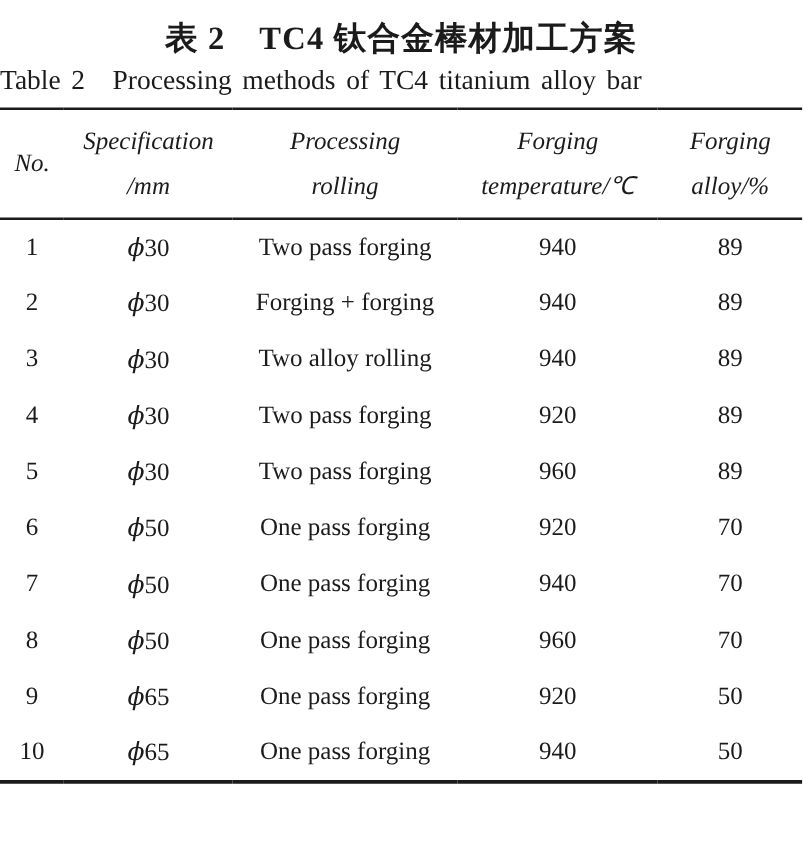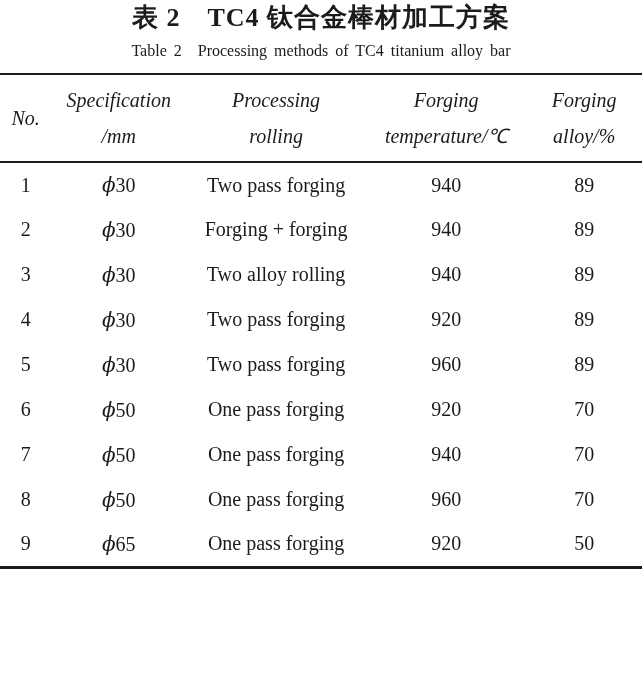--- a/index.html
+++ b/index.html
@@ -11,31 +11,30 @@
     position: relative;
     width: 642px;
     height: 680px;
     background: #ffffff;
     color: #1b1b1b;
     font-family: "Liberation Serif", serif;
     box-sizing: border-box;
     overflow: hidden;
   }
   .caption-zh {
-    margin-top: 1px;
+    margin-top: 14px;
     text-align: center;
     font-weight: bold;
     font-size: 26px;
     line-height: 34px;
     letter-spacing: 1px;
     white-space: pre;
   }
   .caption-en {
-    text-align: center;
-    font-size: 16px;
+    font-size: 22px;
     line-height: 32px;
     word-spacing: 3px;
     white-space: pre;
   }
   table.data-table {
     width: 642px;
     margin-top: 6px;
     border-collapse: collapse;
     table-layout: fixed;
     border-top: 2px solid #1b1b1b;
@@ -177,17 +176,24 @@
     </tr>
 
     <tr>
       <td>9</td>
       <td><span class="phi">ϕ</span><span>65</span></td>
       <td>One pass forging</td>
       <td>920</td>
       <td>50</td>
     </tr>
 
+    <tr>
+      <td>10</td>
+      <td><span class="phi">ϕ</span><span>65</span></td>
+      <td>One pass forging</td>
+      <td>940</td>
+      <td>50</td>
+    </tr>
 
   </tbody>
   </table>
 
 </div>
 
 </body></html>

